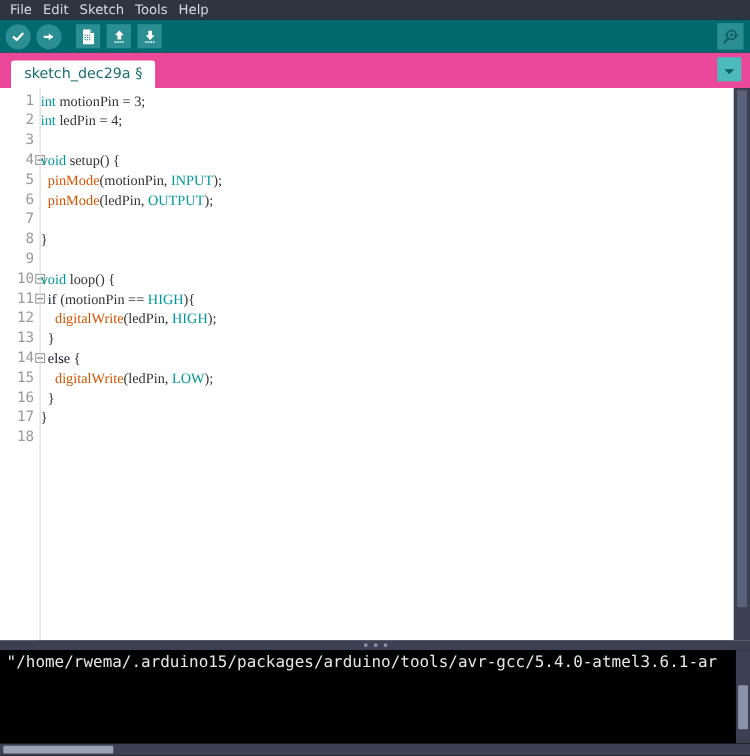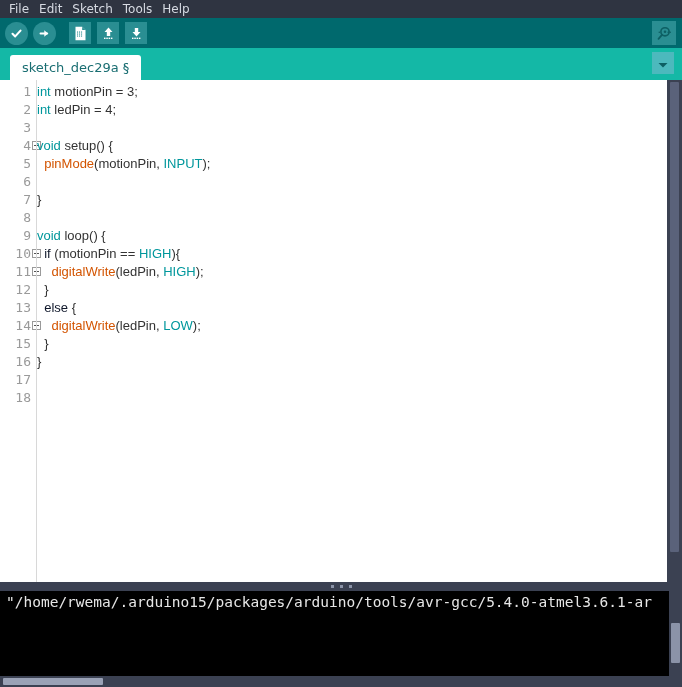--- a/index.html
+++ b/index.html
@@ -69,21 +69,21 @@
     width: 24px; height: 24px;
     background: #2a8e92;
     display: flex; align-items: center; justify-content: center;
     margin-right: 2px;
     cursor: pointer;
   }
 
   
   .tabbar {
     height: 32px;
-    background: #14b8a6;
+    background: #ec4899;
     display: flex;
     align-items: flex-end;
     flex: 0 0 32px;
     position: relative;
   }
   .tab {
     margin-left: 10px;
     height: 25px;
     background: #ffffff;
     color: #1a6e72;
@@ -152,21 +152,21 @@
     position: absolute;
     left: 36px; top: 0; bottom: 0;
     width: 1px;
     background: #d8d8d8;
   }
   .code-area {
     flex: 1 1 auto;
     padding-top: 3px;
     padding-left: 5px;
     position: relative;
-    font-family: Liberation Sans, sans-serif;
+    font-family: Liberation Serif, serif;
     font-size: 13px;
     overflow: hidden;
   }
   .code-line {
     height: 18px;
     line-height: 18px;
     white-space: pre;
     color: #333333;
   }
   .kw      { color: #00979c; }   
@@ -393,20 +393,21 @@
         <div class="gutter-line">17</div>
         <div class="gutter-line">18</div>
       </div>
     <div class="gutter-sep"></div>
     <div class="code-area" id="code-area">
         <div class="code-line"><span class="kw">int</span><span class="plain"> motionPin = 3;</span></div>
         <div class="code-line"><span class="kw">int</span><span class="plain"> ledPin = 4;</span></div>
         <div class="code-line"></div>
         <div class="code-line"><span class="kw">void</span><span class="plain"> setup() {</span></div>
         <div class="code-line"><span class="plain">  </span><span class="fn">pinMode</span><span class="plain">(motionPin, </span><span class="kw">INPUT</span><span class="plain">);</span></div>
+        <div class="code-line"><span class="plain">  </span><span class="fn">pinMode</span><span class="plain">(ledPin, </span><span class="kw">OUTPUT</span><span class="plain">);</span></div>
         <div class="code-line"></div>
         <div class="code-line"><span class="plain">}</span></div>
         <div class="code-line"></div>
         <div class="code-line"><span class="kw">void</span><span class="plain"> loop() {</span></div>
         <div class="code-line"><span class="plain">  </span><span class="ctrl">if</span><span class="plain"> (motionPin == </span><span class="kw">HIGH</span><span class="plain">){</span></div>
         <div class="code-line"><span class="plain">    </span><span class="fn">digitalWrite</span><span class="plain">(ledPin, </span><span class="kw">HIGH</span><span class="plain">);</span></div>
         <div class="code-line"><span class="plain">  }</span></div>
         <div class="code-line"><span class="plain">  </span><span class="ctrl">else</span><span class="plain"> {</span></div>
         <div class="code-line"><span class="plain">    </span><span class="fn">digitalWrite</span><span class="plain">(ledPin, </span><span class="kw">LOW</span><span class="plain">);</span></div>
         <div class="code-line"><span class="plain">  }</span></div>

